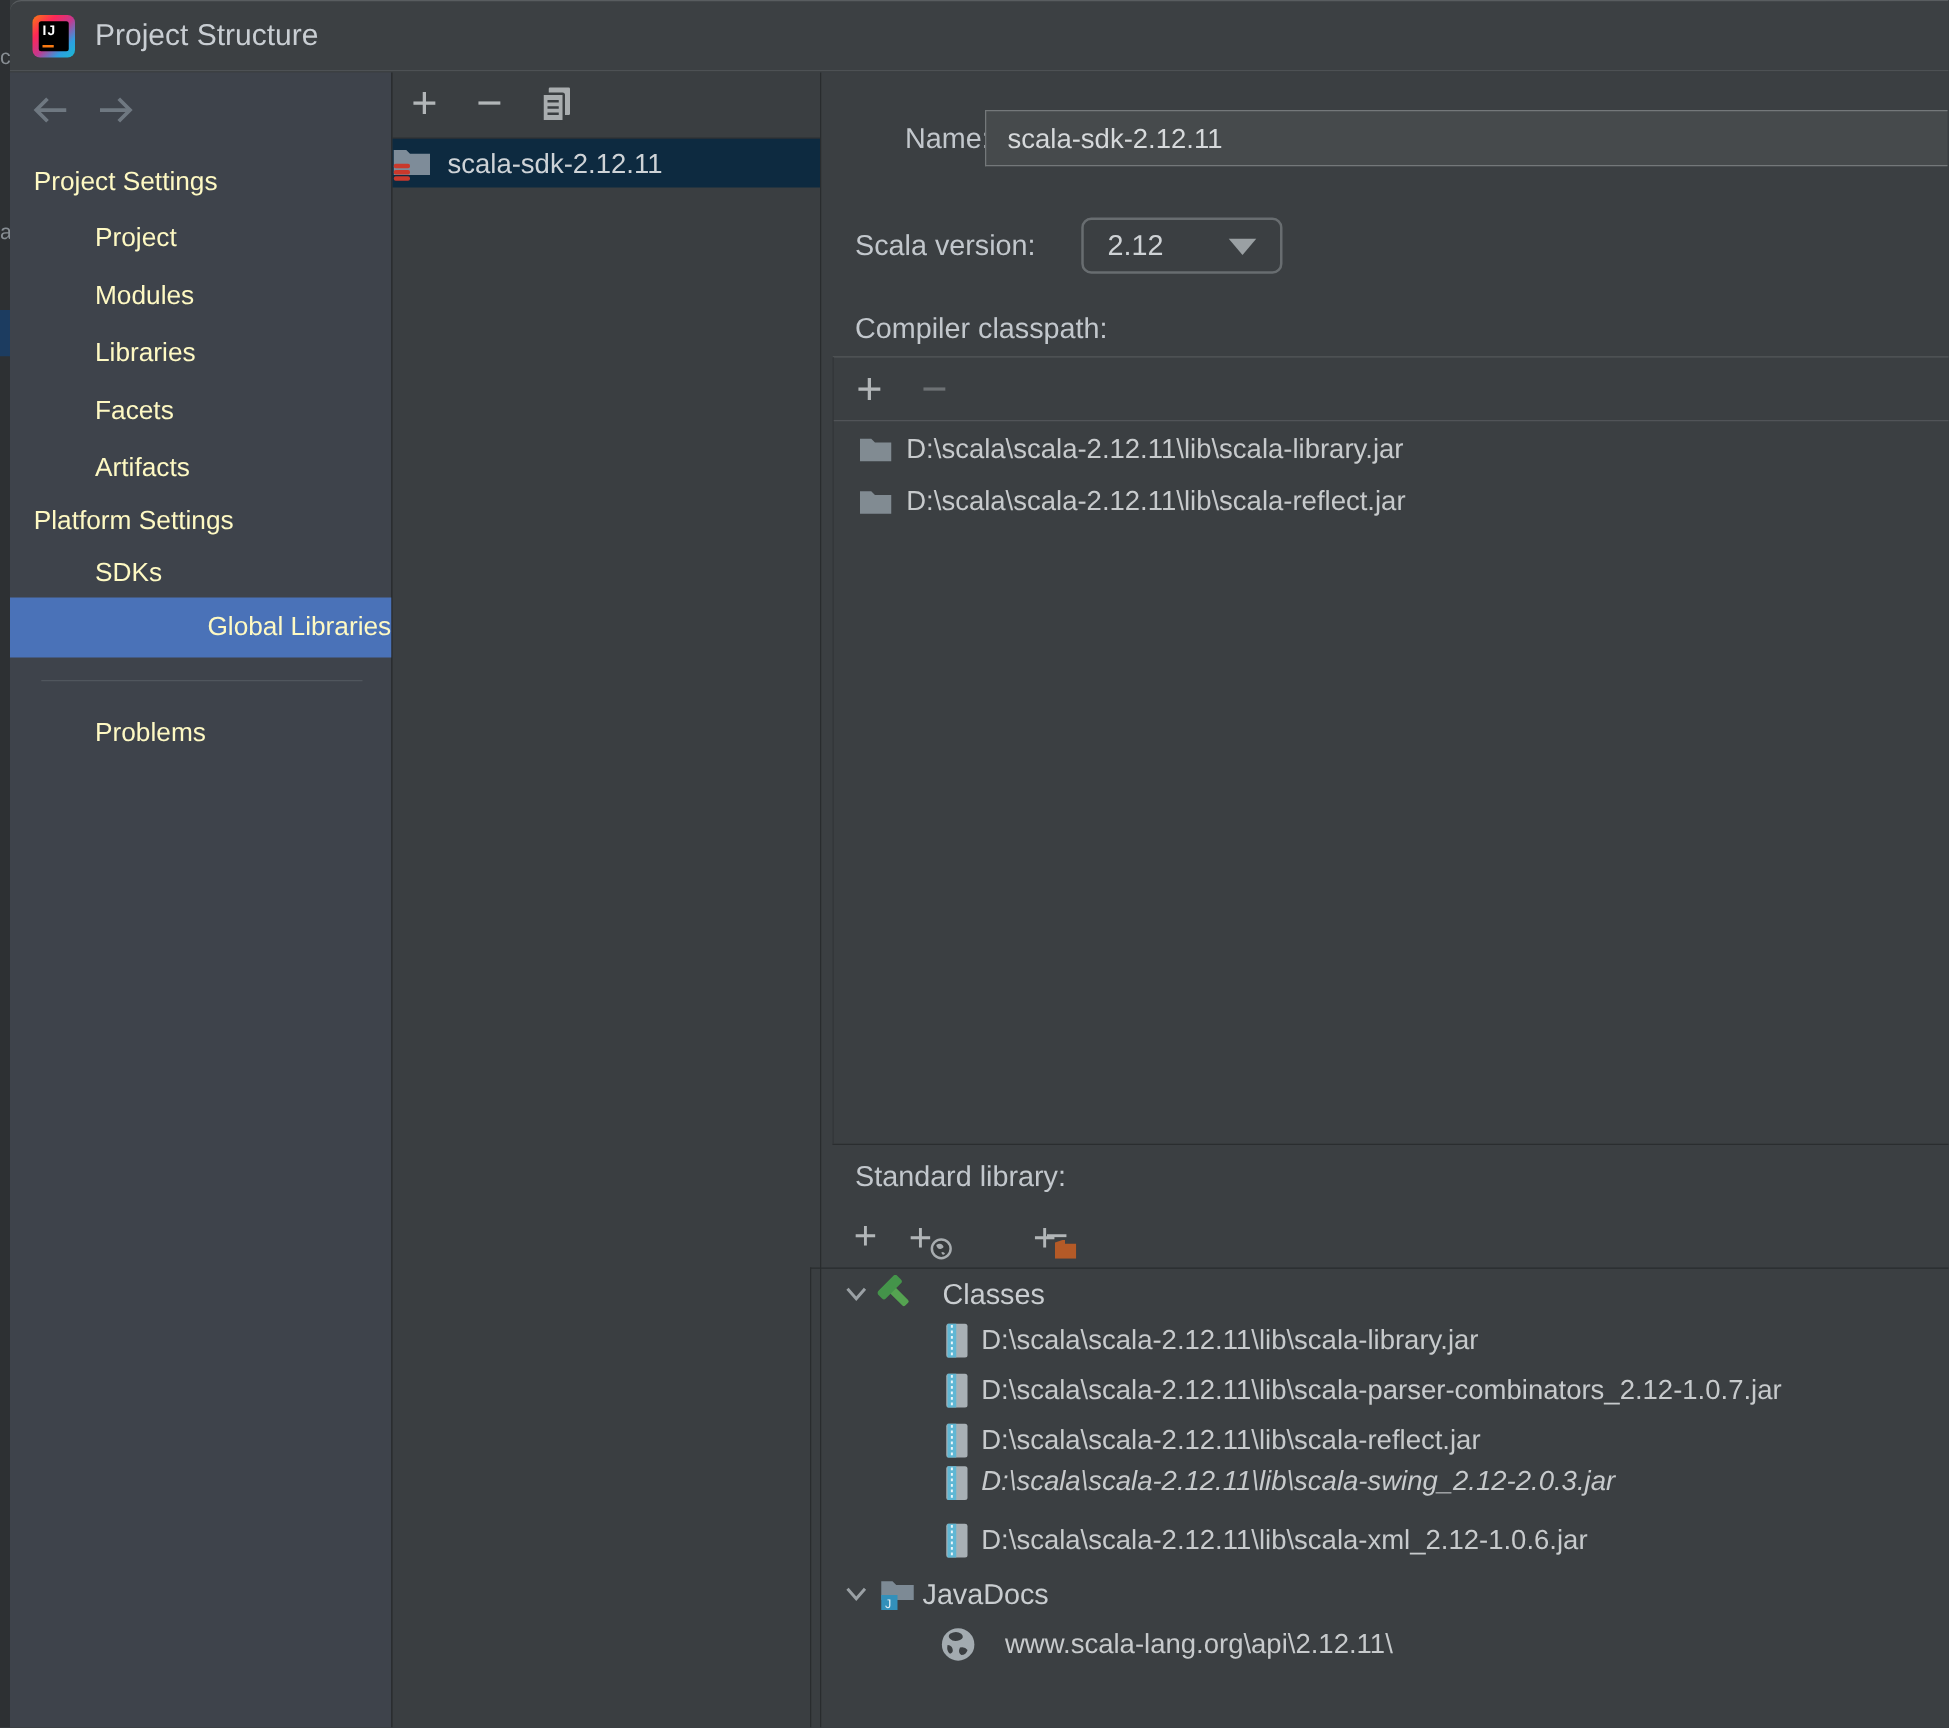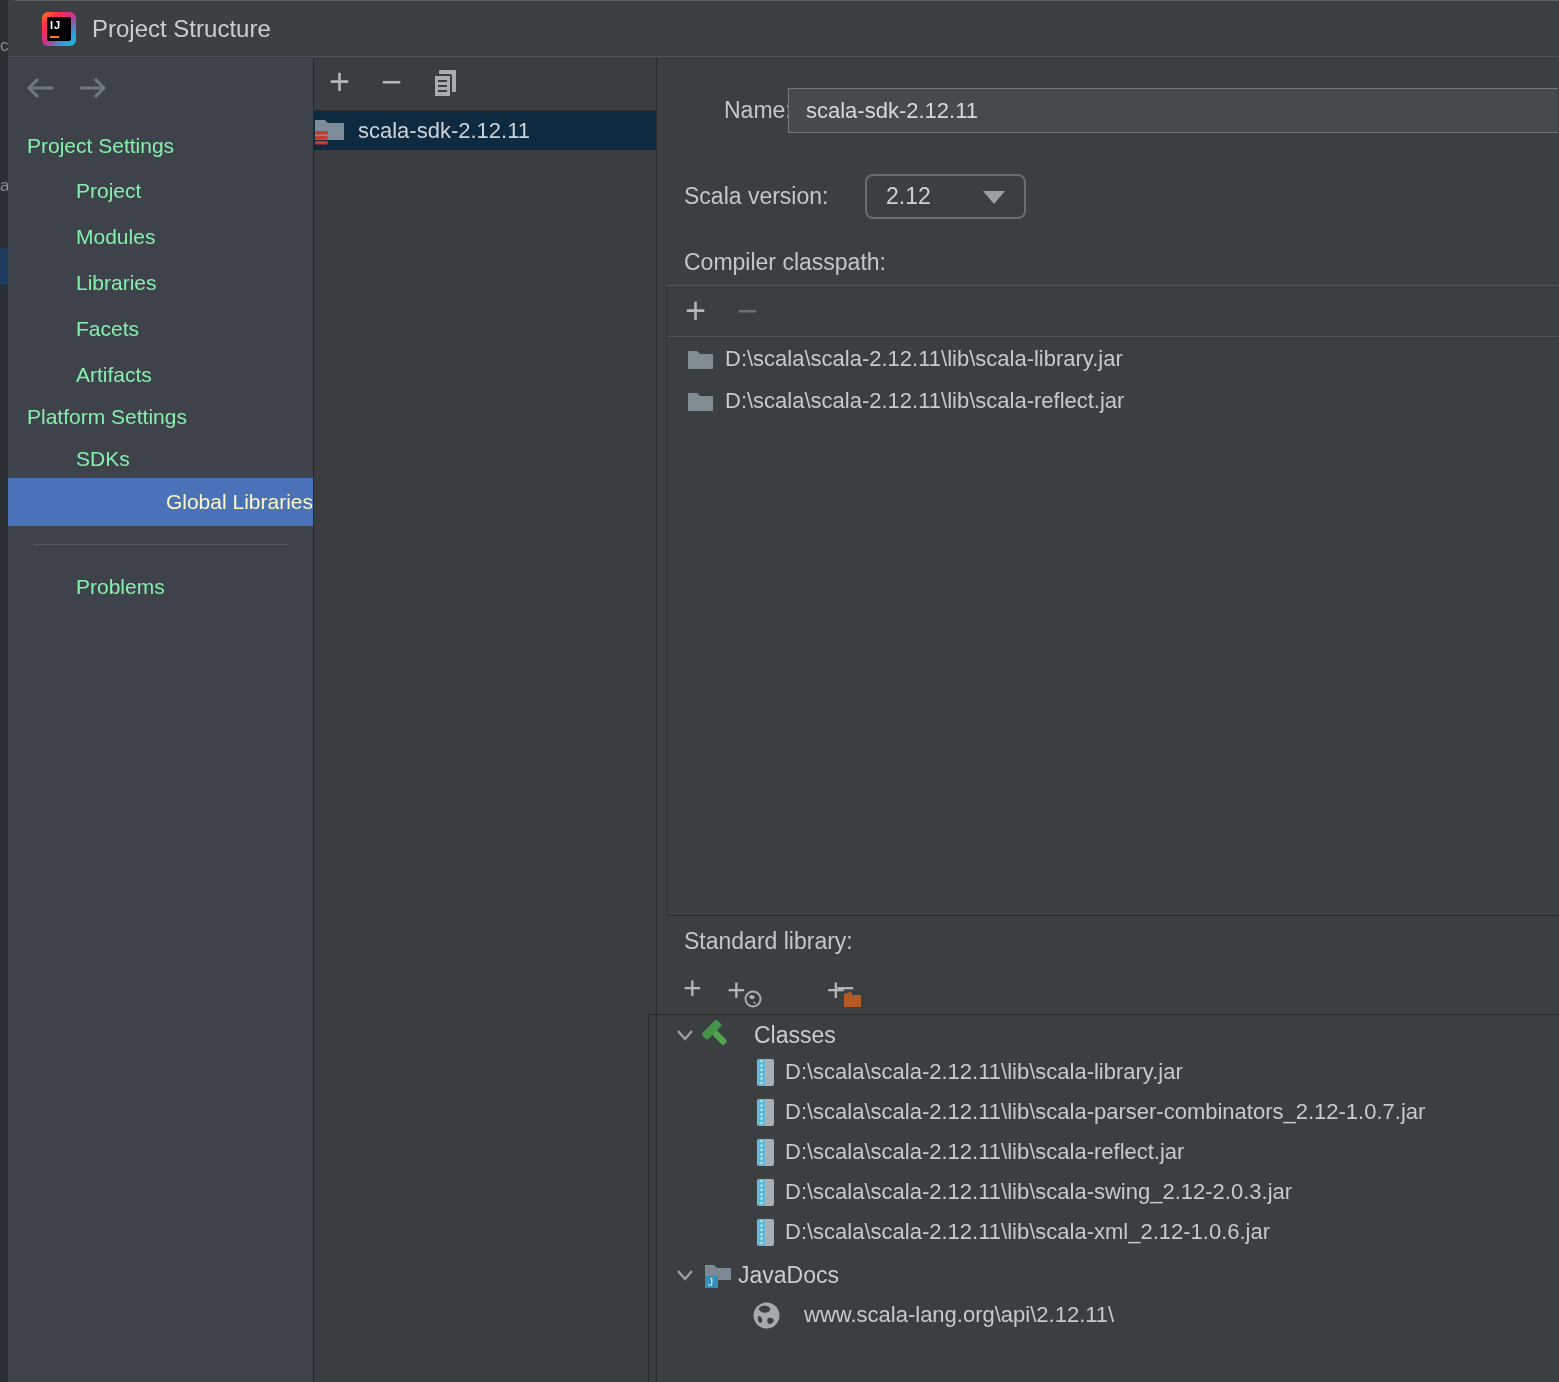--- a/index.html
+++ b/index.html
@@ -13,35 +13,35 @@
   
   .bg-strip{left:0;top:0;width:8px;height:1382px;background:#2d3033;color:#878d93;font-size:17px;overflow:hidden;}
   .bg-strip .frag1{position:absolute;left:0;top:36px;}
   .bg-strip .frag2{position:absolute;left:0;top:176px;}
   .bg-strip .bg-sel{position:absolute;left:0;top:248px;width:8px;height:37px;background:#1c3c60;}
 
   
   .titlebar{left:8px;top:0;width:1551px;height:57px;background:#3c4043;
     border-top:1px solid #595d60;border-bottom:1px solid #4d5154;border-radius:9px 0 0 0;
     display:flex;align-items:center;box-sizing:border-box;}
-  .ij-logo{width:34px;height:34px;margin-left:34px;border-radius:6px;position:relative;
+  .ij-logo{width:34px;height:34px;margin-left:18px;border-radius:6px;position:relative;
     background:linear-gradient(135deg,#f97a12 0%,#fe2857 28%,#c4388f 52%,#2d9fe0 78%,#19b9d1 100%);}
   .ij-logo .inner{position:absolute;left:5px;top:5px;right:5px;bottom:5px;background:#000;border-radius:2px;}
   .ij-logo .ij{position:absolute;left:8px;top:7px;color:#fff;font-size:11px;font-weight:bold;letter-spacing:1px;}
   .ij-logo .bar{position:absolute;left:8px;bottom:8px;width:9px;height:2px;background:#f97a12;}
   .title-text{margin-left:16px;font-size:24px;color:#c9ced3;}
 
   
   .sidebar{left:8px;top:58px;width:305px;height:1324px;background:#3e434b;}
   .midpanel{left:313px;top:58px;width:343px;height:1324px;background:#3a3e41;border-left:1px solid #26282b;box-sizing:border-box;}
   .rightpanel{left:656px;top:58px;width:903px;height:1324px;background:#3b3f42;border-left:1px solid #292c2e;box-sizing:border-box;}
 
   
   .nav-arrow{width:36px;height:28px;}
-  .side-row{position:absolute;left:8px;width:305px;height:30px;line-height:30px;font-size:21px;color:#86efac;cursor:default;white-space:nowrap;}
+  .side-row{position:absolute;left:8px;width:305px;height:30px;line-height:30px;font-size:21px;color:#fef9c3;cursor:default;white-space:nowrap;}
   .side-row.header{padding-left:19px;box-sizing:border-box;}
   .side-row.item{padding-left:68px;box-sizing:border-box;}
   .side-row.selected{height:48px;line-height:48px;background:#4a72b8;color:#fef9c3;text-align:right;}
   .side-divider{position:absolute;left:33px;width:257px;height:1px;background:#50565d;}
 
   
   .plus,.minus{font-size:36px;line-height:32px;color:#b2b6b8;}
   .minus.dim{color:#6d7174;}
   .small .plus,.small .minus{font-size:32px;}
 
@@ -252,21 +252,21 @@
 
     <div style="display:flex;align-items:center;height:40px;white-space:nowrap;">
       <svg width="19" height="29" viewBox="0 0 19 29">
         <rect x="1" y="1" width="17" height="27" rx="2" fill="#a8b0b5"></rect>
         <rect x="2" y="1" width="7" height="27" fill="#5fb7d4"></rect>
         <line x1="5.5" y1="2" x2="5.5" y2="27" stroke="#eaf6fa" stroke-width="1.6" stroke-dasharray="2.2,2.2"></line>
       </svg>
       <span class="path" style="margin-left:10px;font-size:22px;color:#c7cacc;">D:\scala\scala-2.12.11\lib\scala-reflect.jar</span>
     </div>
 
-    <div style="display:flex;align-items:center;height:40px;white-space:nowrap;">
+    <div style="display:flex;height:40px;white-space:nowrap;font-style:italic;">
       <svg width="19" height="29" viewBox="0 0 19 29">
         <rect x="1" y="1" width="17" height="27" rx="2" fill="#a8b0b5"></rect>
         <rect x="2" y="1" width="7" height="27" fill="#5fb7d4"></rect>
         <line x1="5.5" y1="2" x2="5.5" y2="27" stroke="#eaf6fa" stroke-width="1.6" stroke-dasharray="2.2,2.2"></line>
       </svg>
       <span class="path" style="margin-left:10px;font-size:22px;color:#c7cacc;">D:\scala\scala-2.12.11\lib\scala-swing_2.12-2.0.3.jar</span>
     </div>
 
     <div style="display:flex;align-items:center;height:40px;white-space:nowrap;">
       <svg width="19" height="29" viewBox="0 0 19 29">

